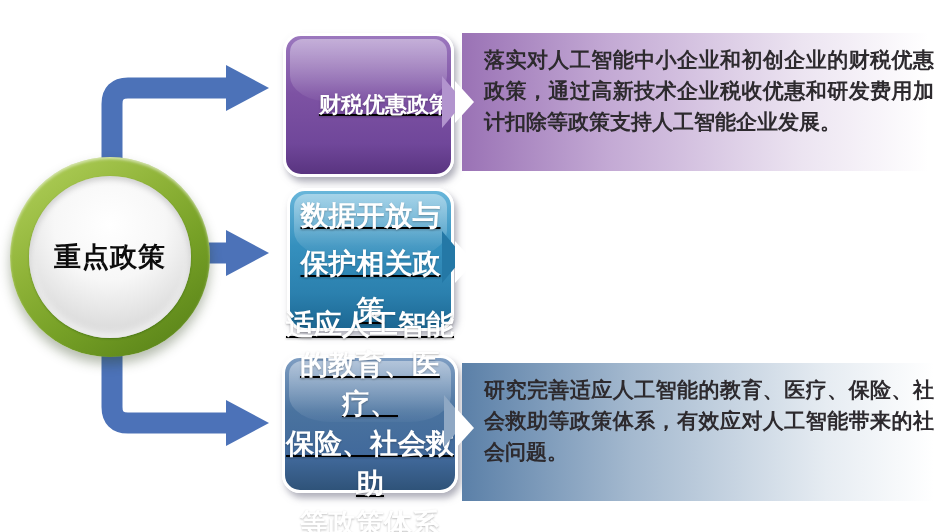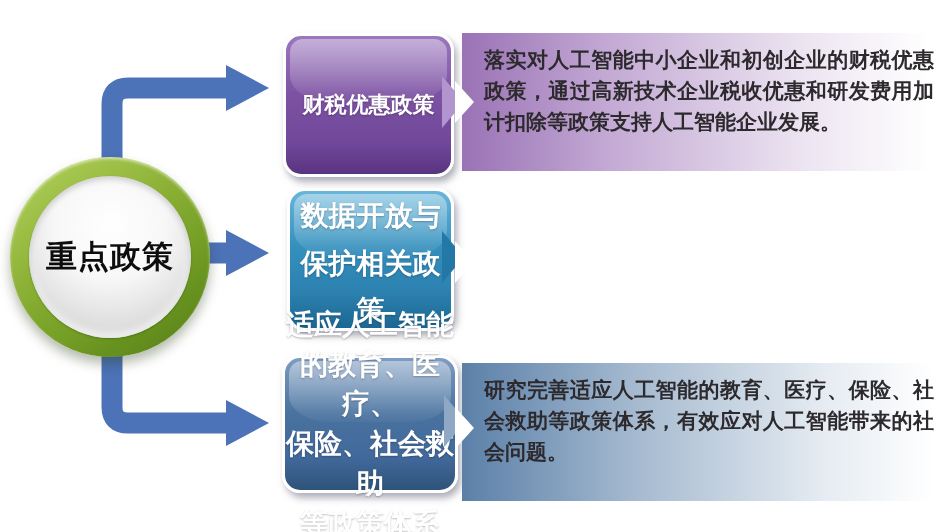--- a/index.html
+++ b/index.html
@@ -19,28 +19,29 @@
     box-shadow:0 7px 12px rgba(40,60,20,.35), inset 0 2px 3px rgba(255,255,255,.55);
     z-index:3;
   }
   .hub-inner{
     position:absolute;left:19px;top:19px;right:19px;bottom:19px;border-radius:50%;
     background:radial-gradient(circle at 50% 30%, #ffffff 0%, #f7f7f7 40%, #dcdcdc 75%, #c4c4c4 100%);
     box-shadow:inset 0 3px 6px rgba(0,0,0,.18), inset 0 -4px 8px rgba(255,255,255,.8), 0 1px 2px rgba(0,60,0,.3);
     display:flex;align-items:center;justify-content:center;
   }
   .hub-label{
-    font-size:31px;font-weight:bold;color:#0d0d0d;letter-spacing:1px;white-space:nowrap;
+    font-size:27px;font-weight:bold;color:#0d0d0d;letter-spacing:1px;white-space:nowrap;
   }
   
   .box{
     position:absolute;border:3px solid #ffffff;border-radius:18px;
-    display:flex;align-items:center;justify-content:center;text-align:center;
+    display:flex;align-items:center;justify-content:flex-end;text-align:center;
     box-shadow:3px 5px 7px rgba(110,110,130,.55);
     z-index:2;
+    text-decoration:underline;
   }
   .box::before{
     content:"";position:absolute;left:4px;right:4px;top:3px;height:46%;
     border-radius:13px 13px 42px 42px / 13px 13px 26px 26px;
     background:linear-gradient(180deg,rgba(255,255,255,.42),rgba(255,255,255,.03));
     pointer-events:none;
   }
   .box-label{
     position:relative;color:#ffffff;font-weight:bold;white-space:pre-line;
     text-shadow:0 1px 2px rgba(0,0,0,.25);

